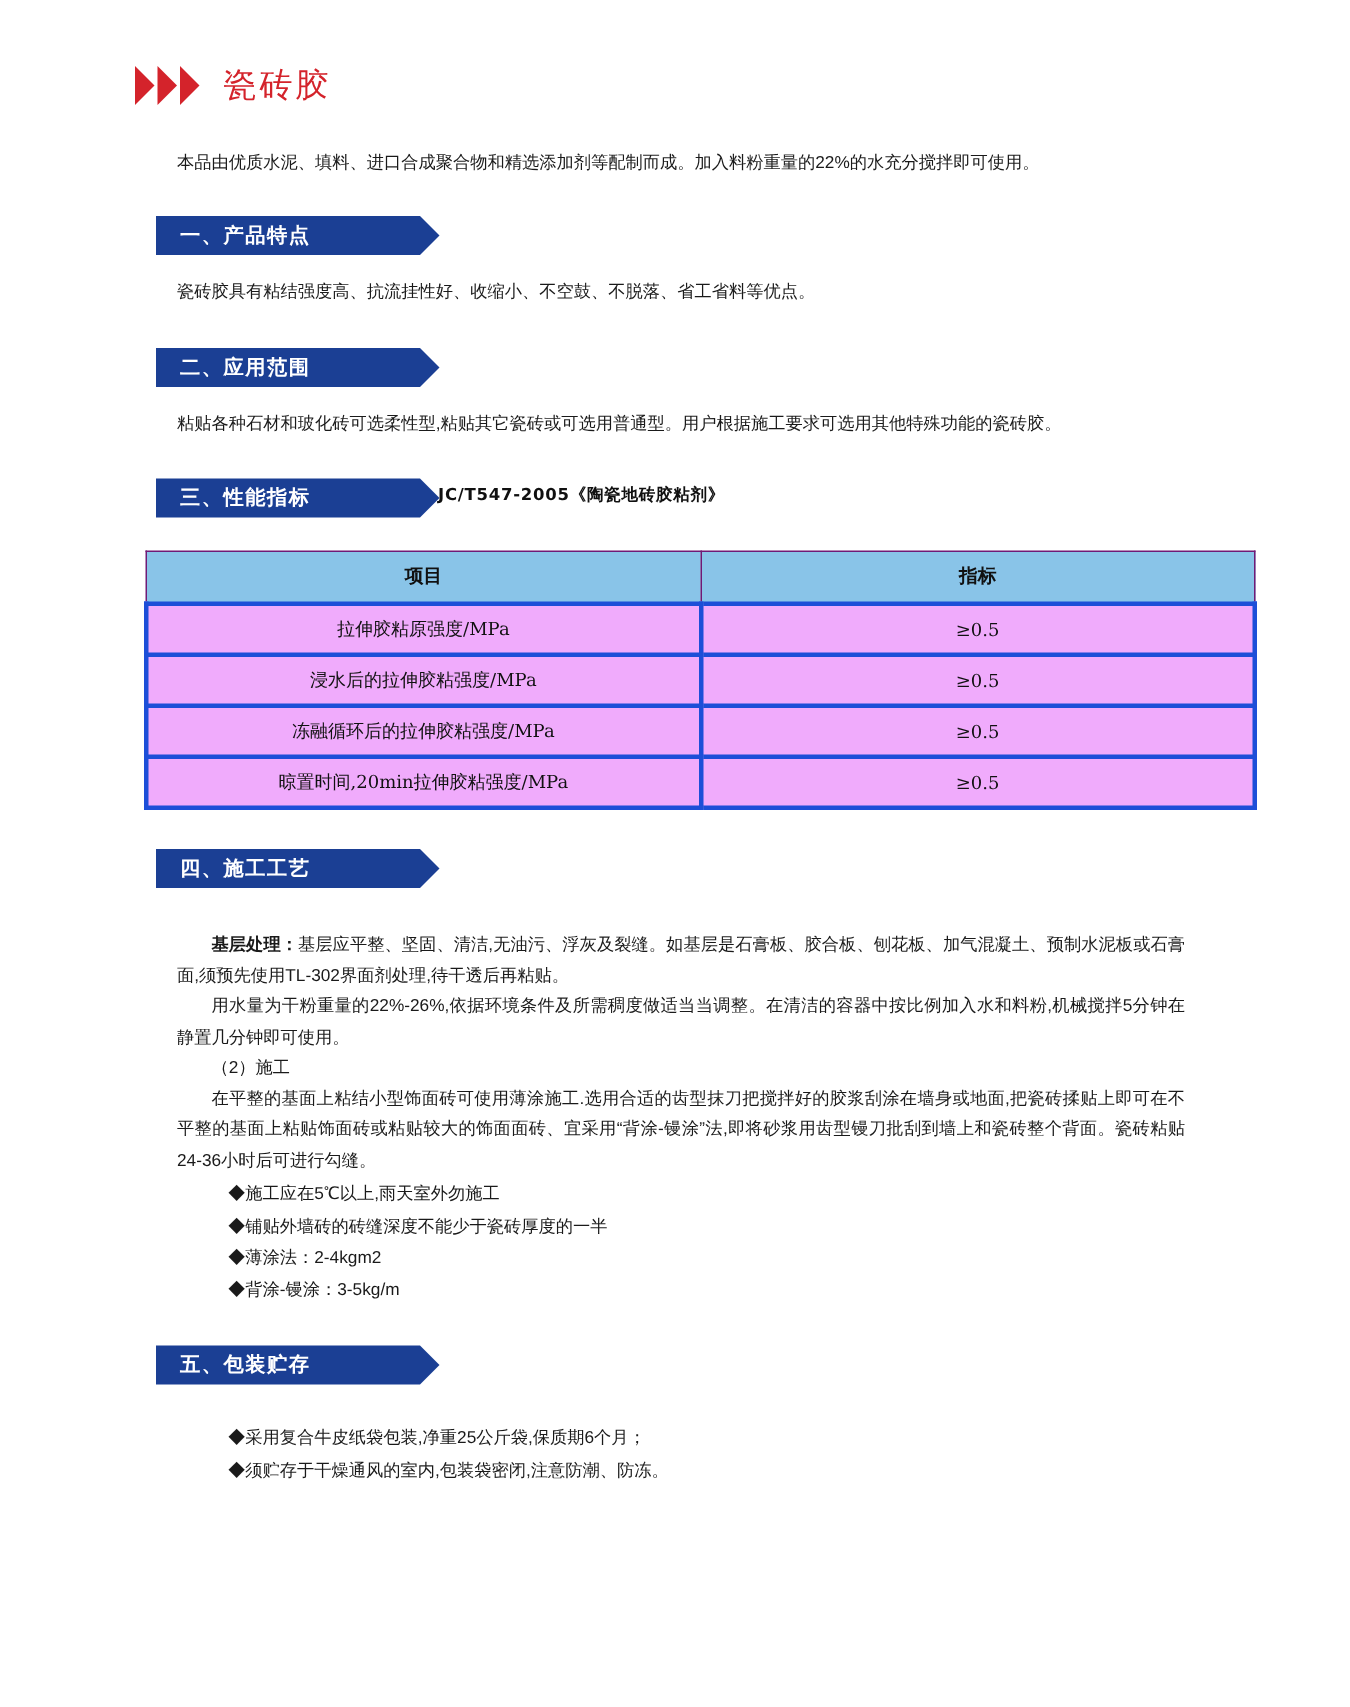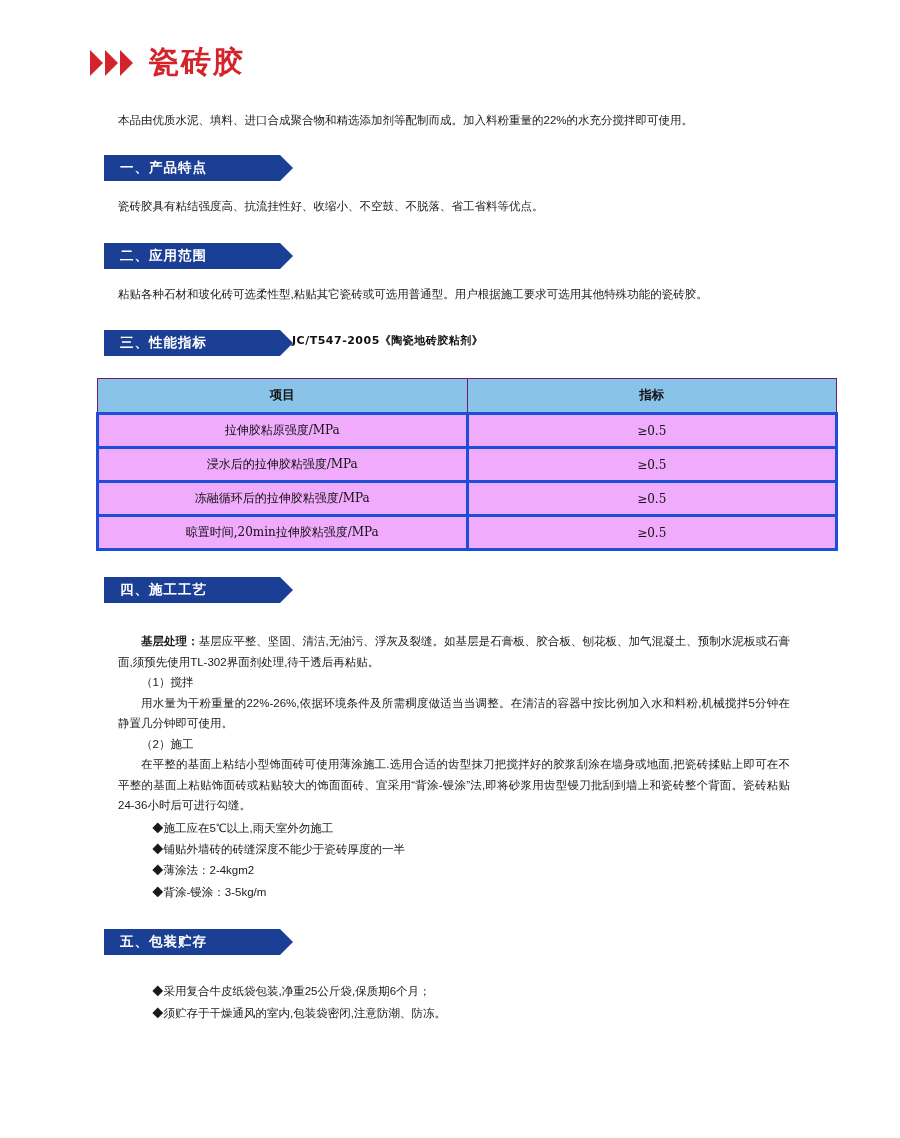--- a/index.html
+++ b/index.html
@@ -38,22 +38,22 @@
   .chev {
     width: 0;
     height: 0;
     border-top: 13px solid transparent;
     border-bottom: 13px solid transparent;
     border-left: 13px solid #d4232b;
     margin-right: 2px;
   }
   .main-title {
     font-family: "DejaVu Sans", sans-serif;
-    font-weight: bold;
-    font-size: 30px;
+    font-weight: normal;
+    font-size: 22px;
     color: #d4232b;
     letter-spacing: 2px;
   }
 
   
   .intro {
     margin-top: 28px;
     padding-left: 56px;
     font-size: 11.5px;
     color: #1a1a1a;
@@ -243,21 +243,20 @@
 
   <div class="section-wrap">
     <div class="section-head">
       <div class="bar">
         <span class="label">四、施工工艺</span>
       </div>
     </div>
 
     <div class="craft">
       <p class="indent"><span class="lead">基层处理：</span><span>基层应平整、坚固、清洁,无油污、浮灰及裂缝。如基层是石膏板、胶合板、刨花板、加气混凝土、预制水泥板或石膏面,须预先使用TL-302界面剂处理,待干透后再粘贴。</span></p>
-      <p class="indent">（1）搅拌</p>
       <p class="indent">用水量为干粉重量的22%-26%,依据环境条件及所需稠度做适当当调整。在清洁的容器中按比例加入水和料粉,机械搅拌5分钟在静置几分钟即可使用。</p>
       <p class="indent">（2）施工</p>
       <p class="indent">在平整的基面上粘结小型饰面砖可使用薄涂施工.选用合适的齿型抹刀把搅拌好的胶浆刮涂在墙身或地面,把瓷砖揉贴上即可在不平整的基面上粘贴饰面砖或粘贴较大的饰面面砖、宜采用“背涂-镘涂”法,即将砂浆用齿型镘刀批刮到墙上和瓷砖整个背面。瓷砖粘贴24-36小时后可进行勾缝。</p>
 
       <div class="bullets">
         <p>◆施工应在5℃以上,雨天室外勿施工</p>
         <p>◆铺贴外墙砖的砖缝深度不能少于瓷砖厚度的一半</p>
         <p>◆薄涂法：2-4kgm2</p>
         <p>◆背涂-镘涂：3-5kg/m</p>
       </div>

